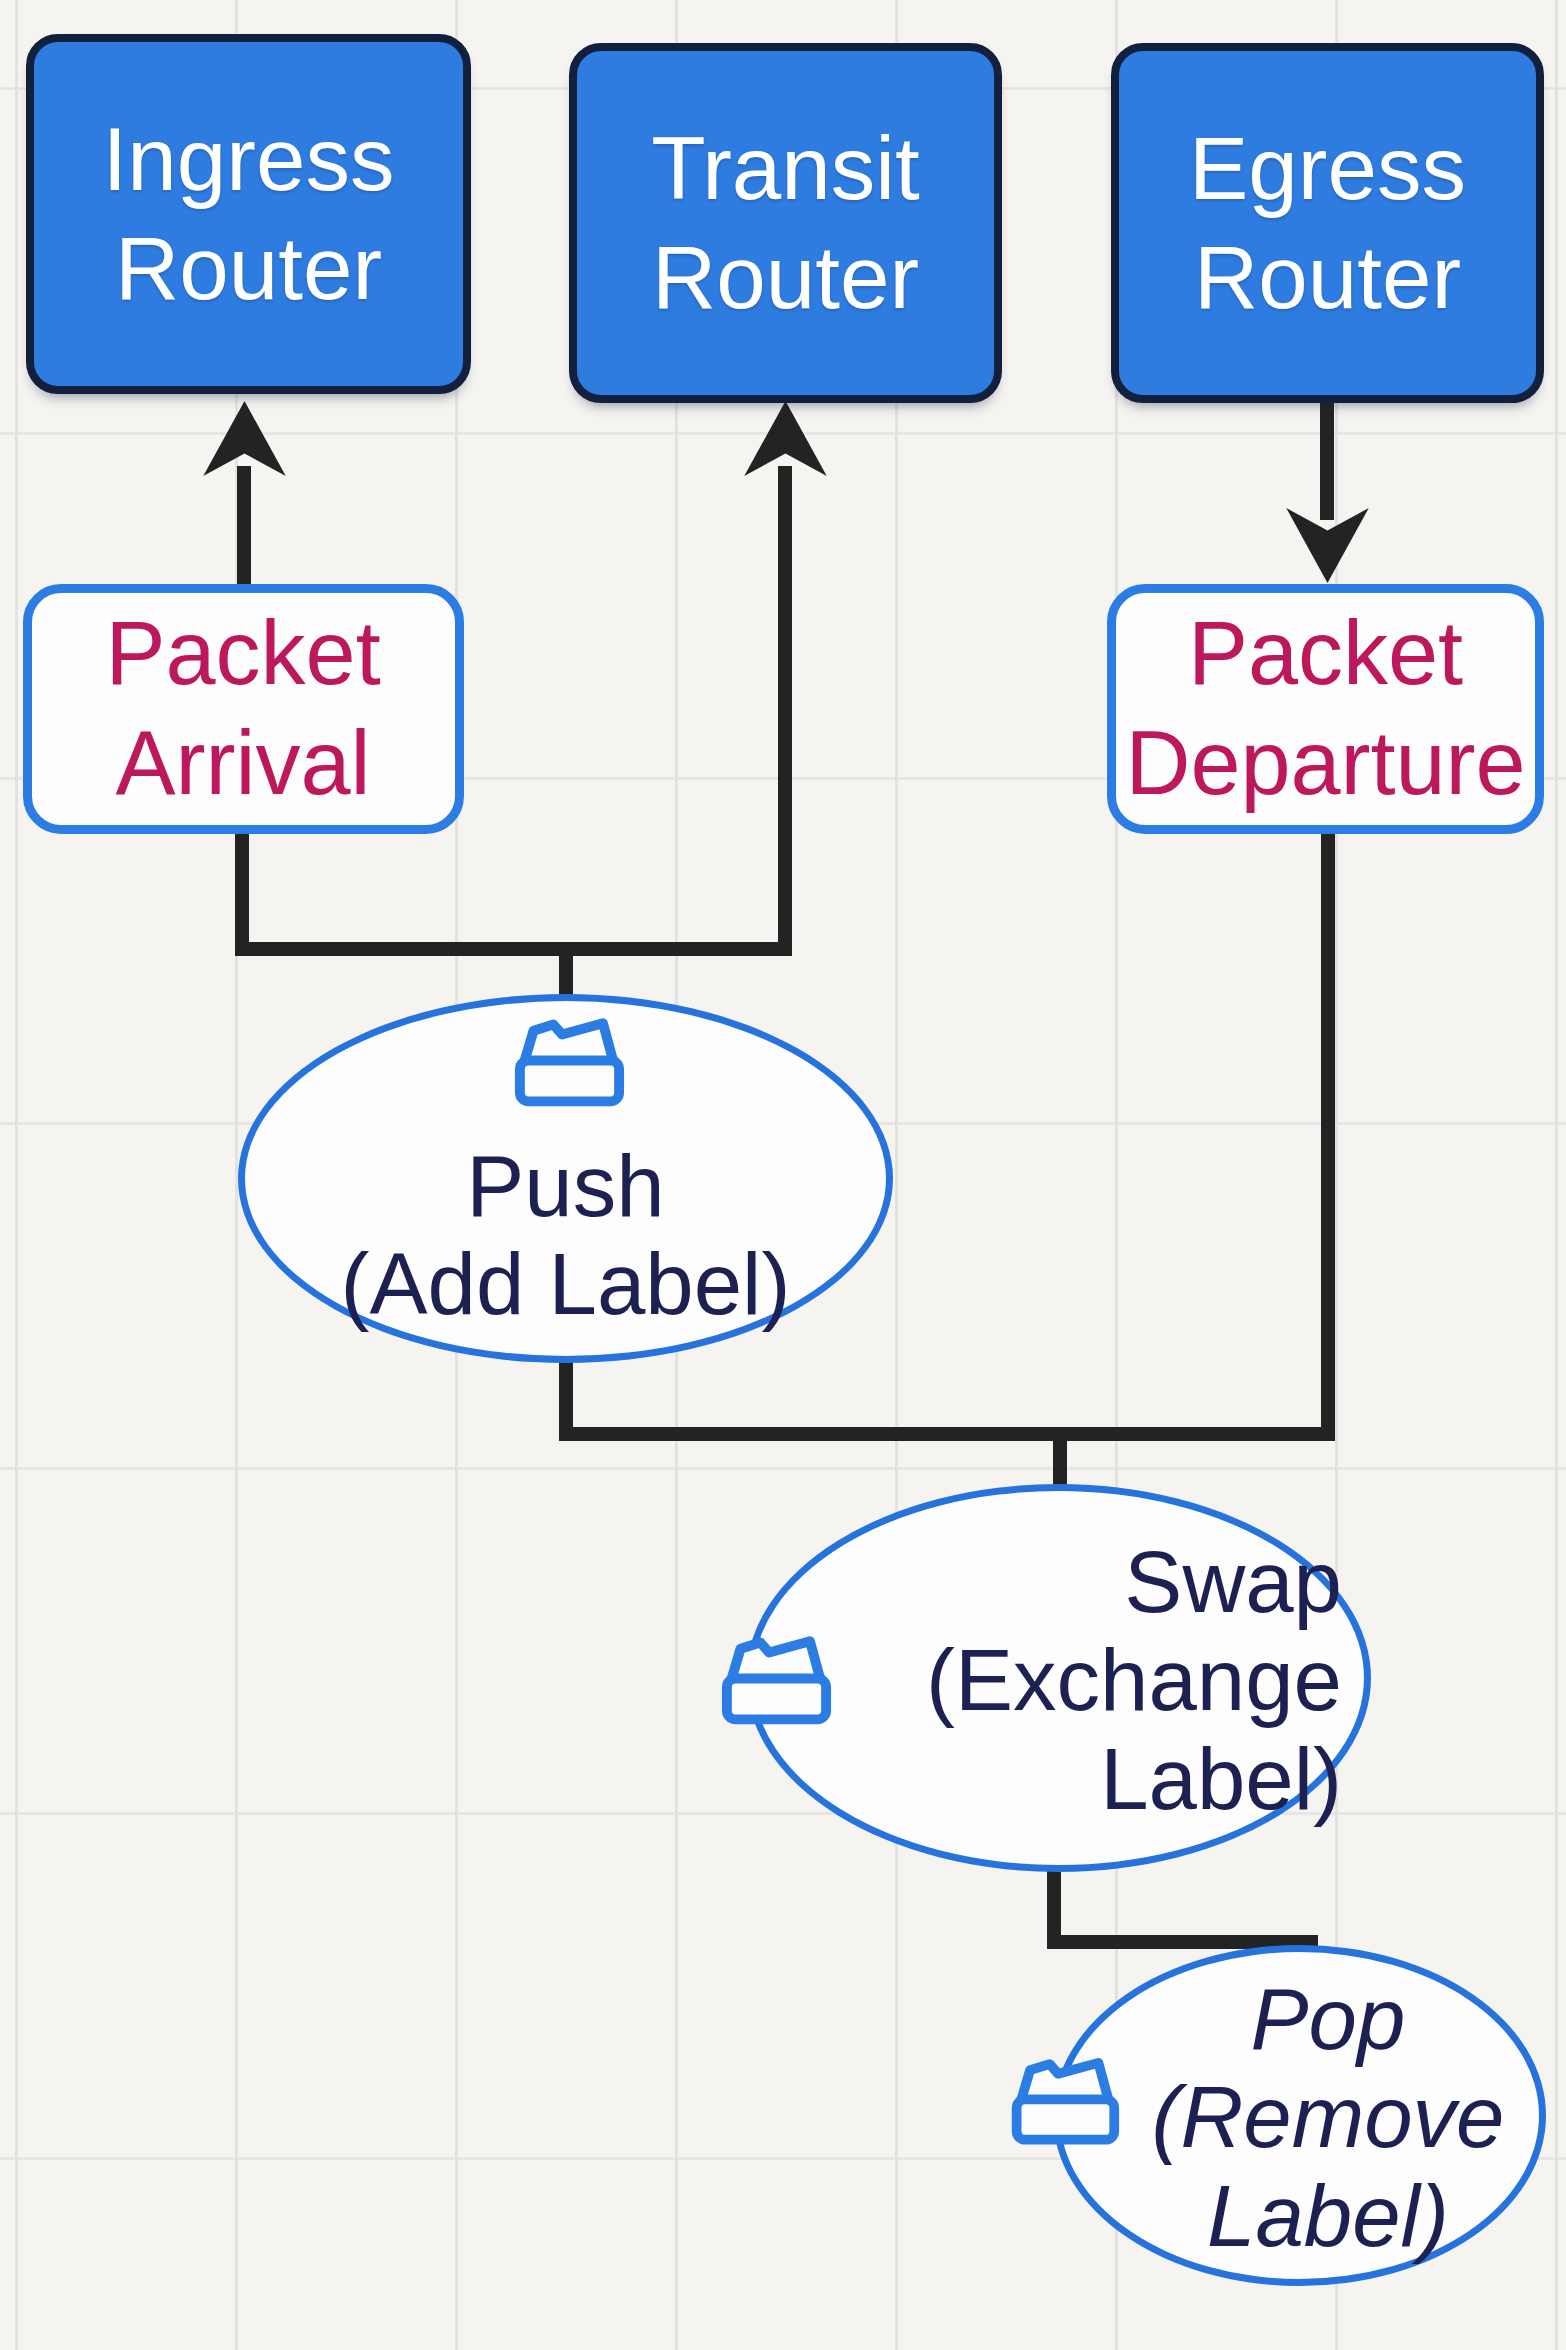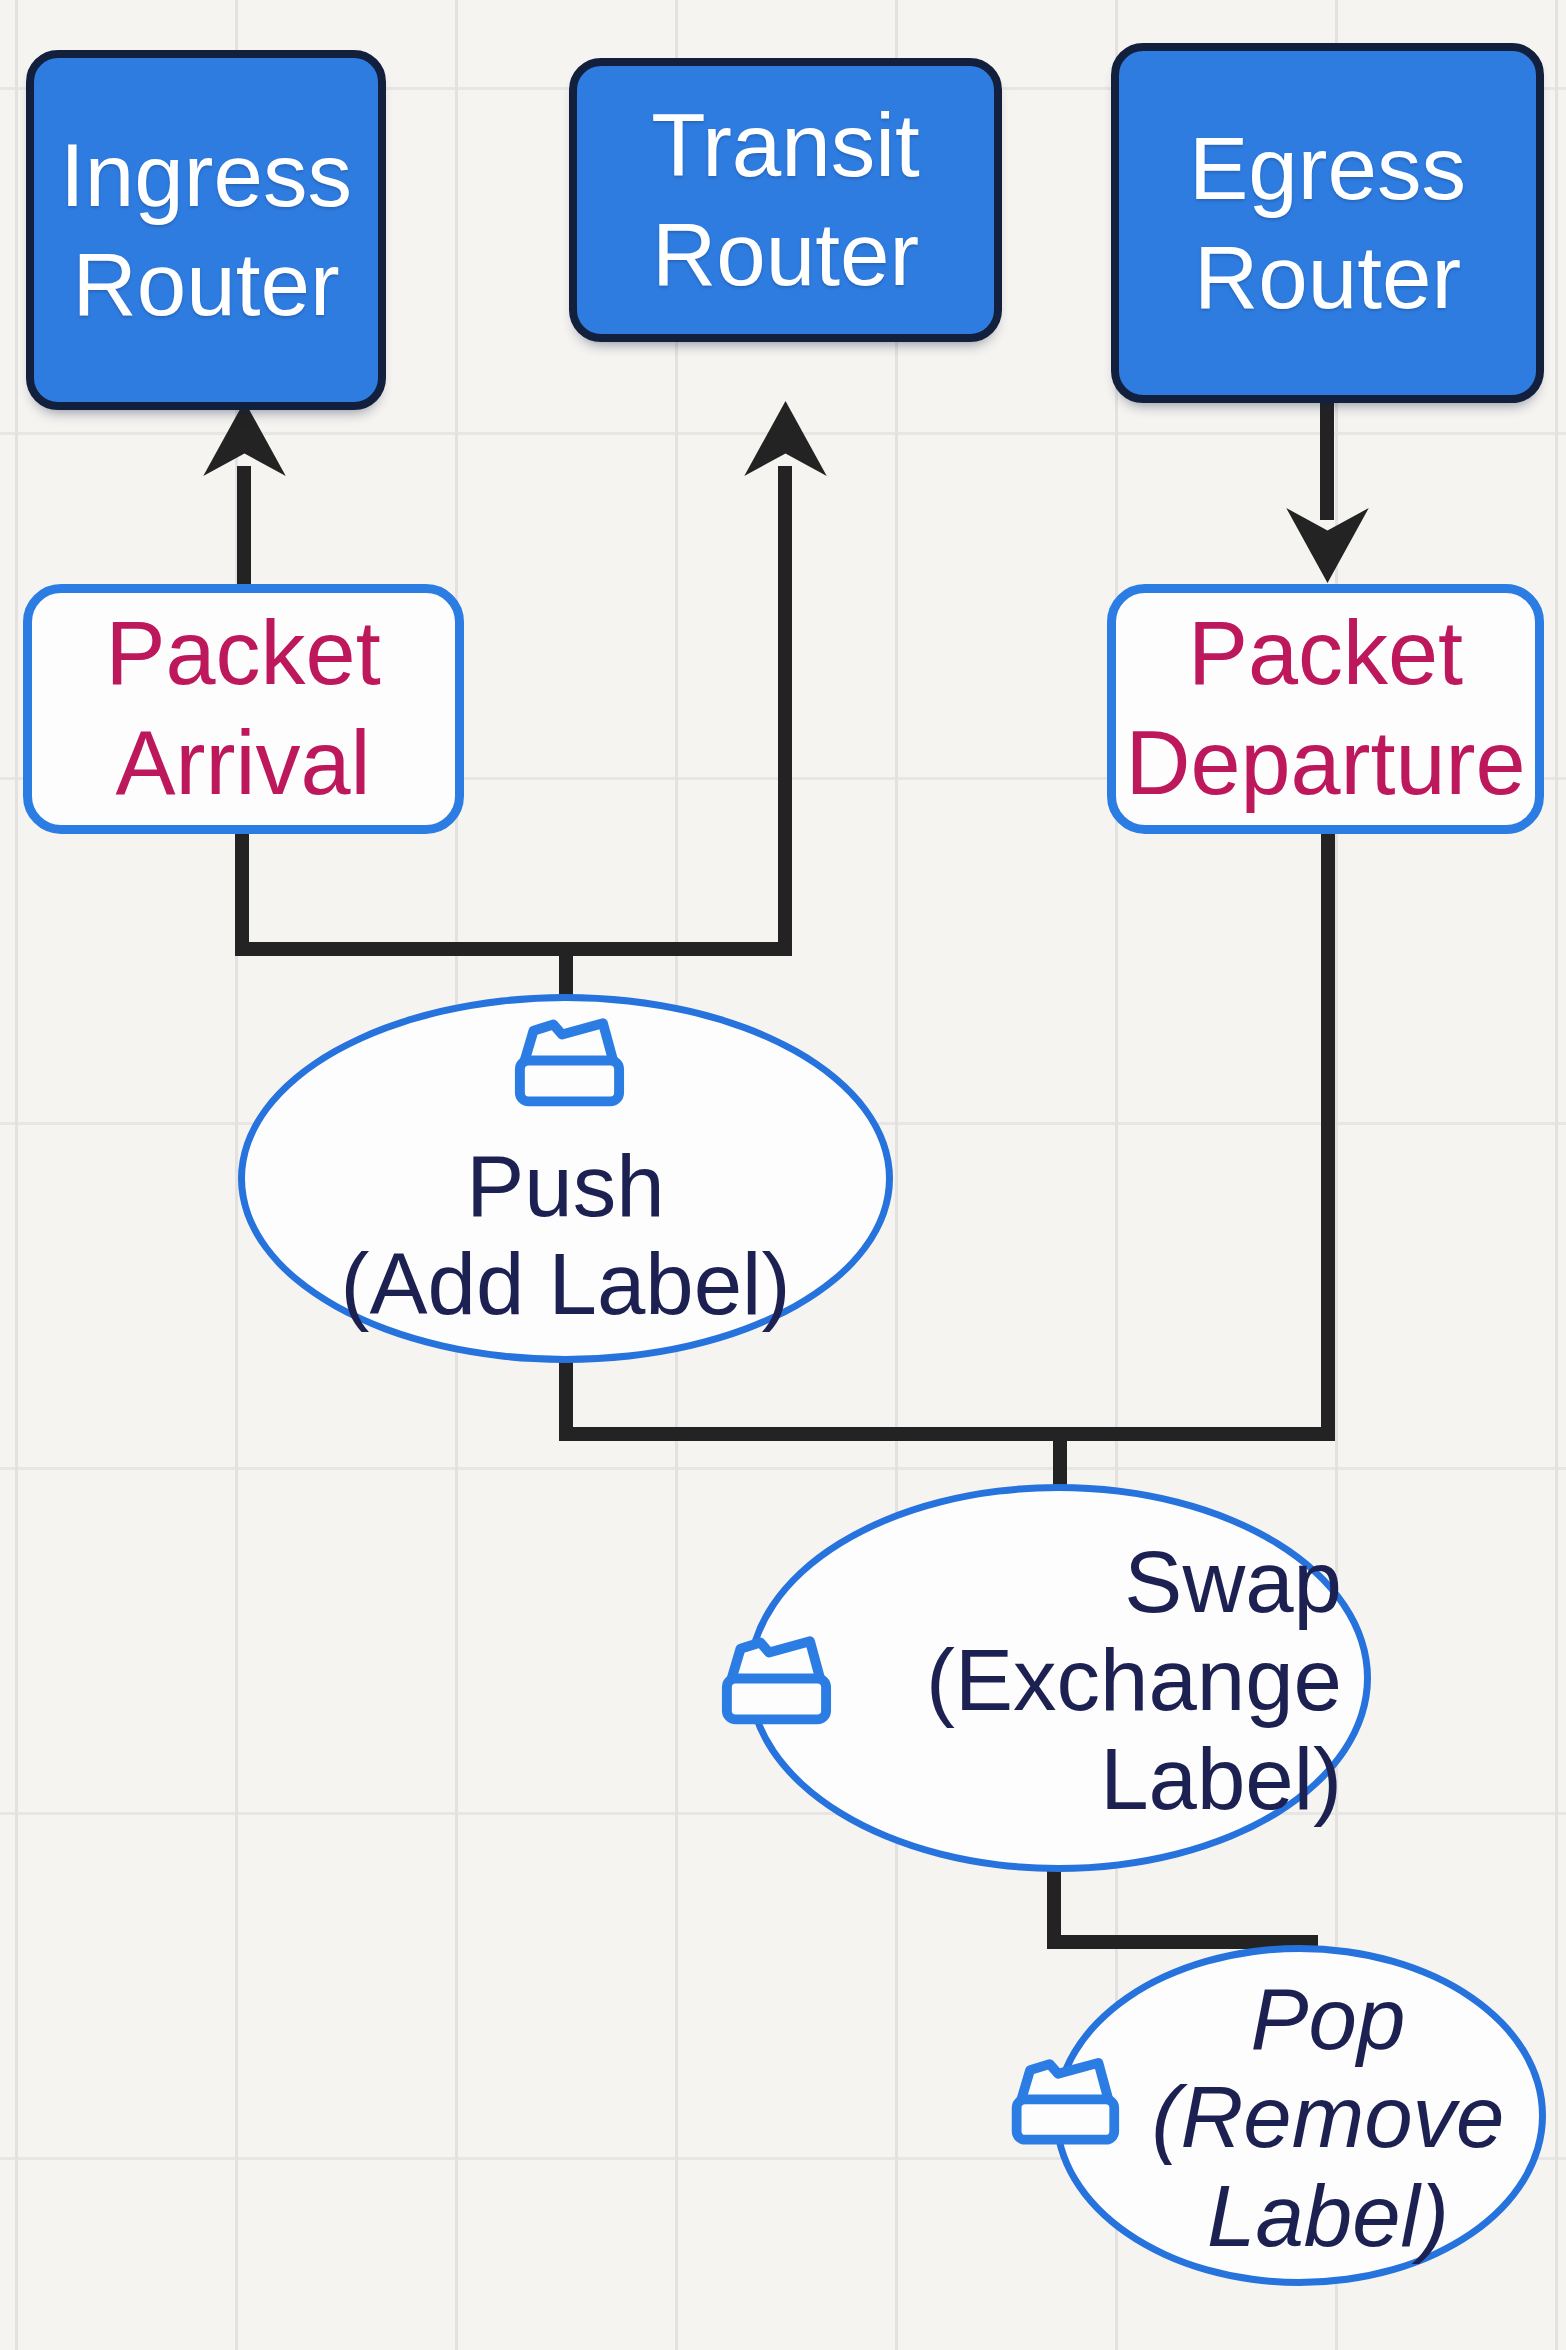--- a/index.html
+++ b/index.html
@@ -60,25 +60,25 @@
 <svg class="arrow" style="left:203px;top:401px;" width="83" height="75" viewBox="0 0 88 80">
     <polygon points="44,0 88,80 44,56 0,80" fill="#232323"></polygon>
   </svg>
 <svg class="arrow" style="left:744px;top:401px;" width="83" height="75" viewBox="0 0 88 80">
     <polygon points="44,0 88,80 44,56 0,80" fill="#232323"></polygon>
   </svg>
 <svg class="arrow" style="left:1286px;top:508px;" width="83" height="75" viewBox="0 0 88 80">
     <polygon points="44,80 88,0 44,24 0,0" fill="#232323"></polygon>
   </svg>
 
-<div class="router" style="left:26px;top:50px;width:360px;height:360px;">
+<div class="router" style="left:26px;top:34px;width:445px;height:360px;">
   <span>Ingress
 Router</span>
 </div>
-<div class="router" style="left:569px;top:58px;width:433px;height:284px;">
+<div class="router" style="left:569px;top:43px;width:433px;height:360px;">
   <span>Transit
 Router</span>
 </div>
 <div class="router" style="left:1111px;top:43px;width:433px;height:360px;">
   <span>Egress
 Router</span>
 </div>
 
 <div class="event" style="left:22.6px;top:584px;width:441px;height:250px;">
   <span>Packet

